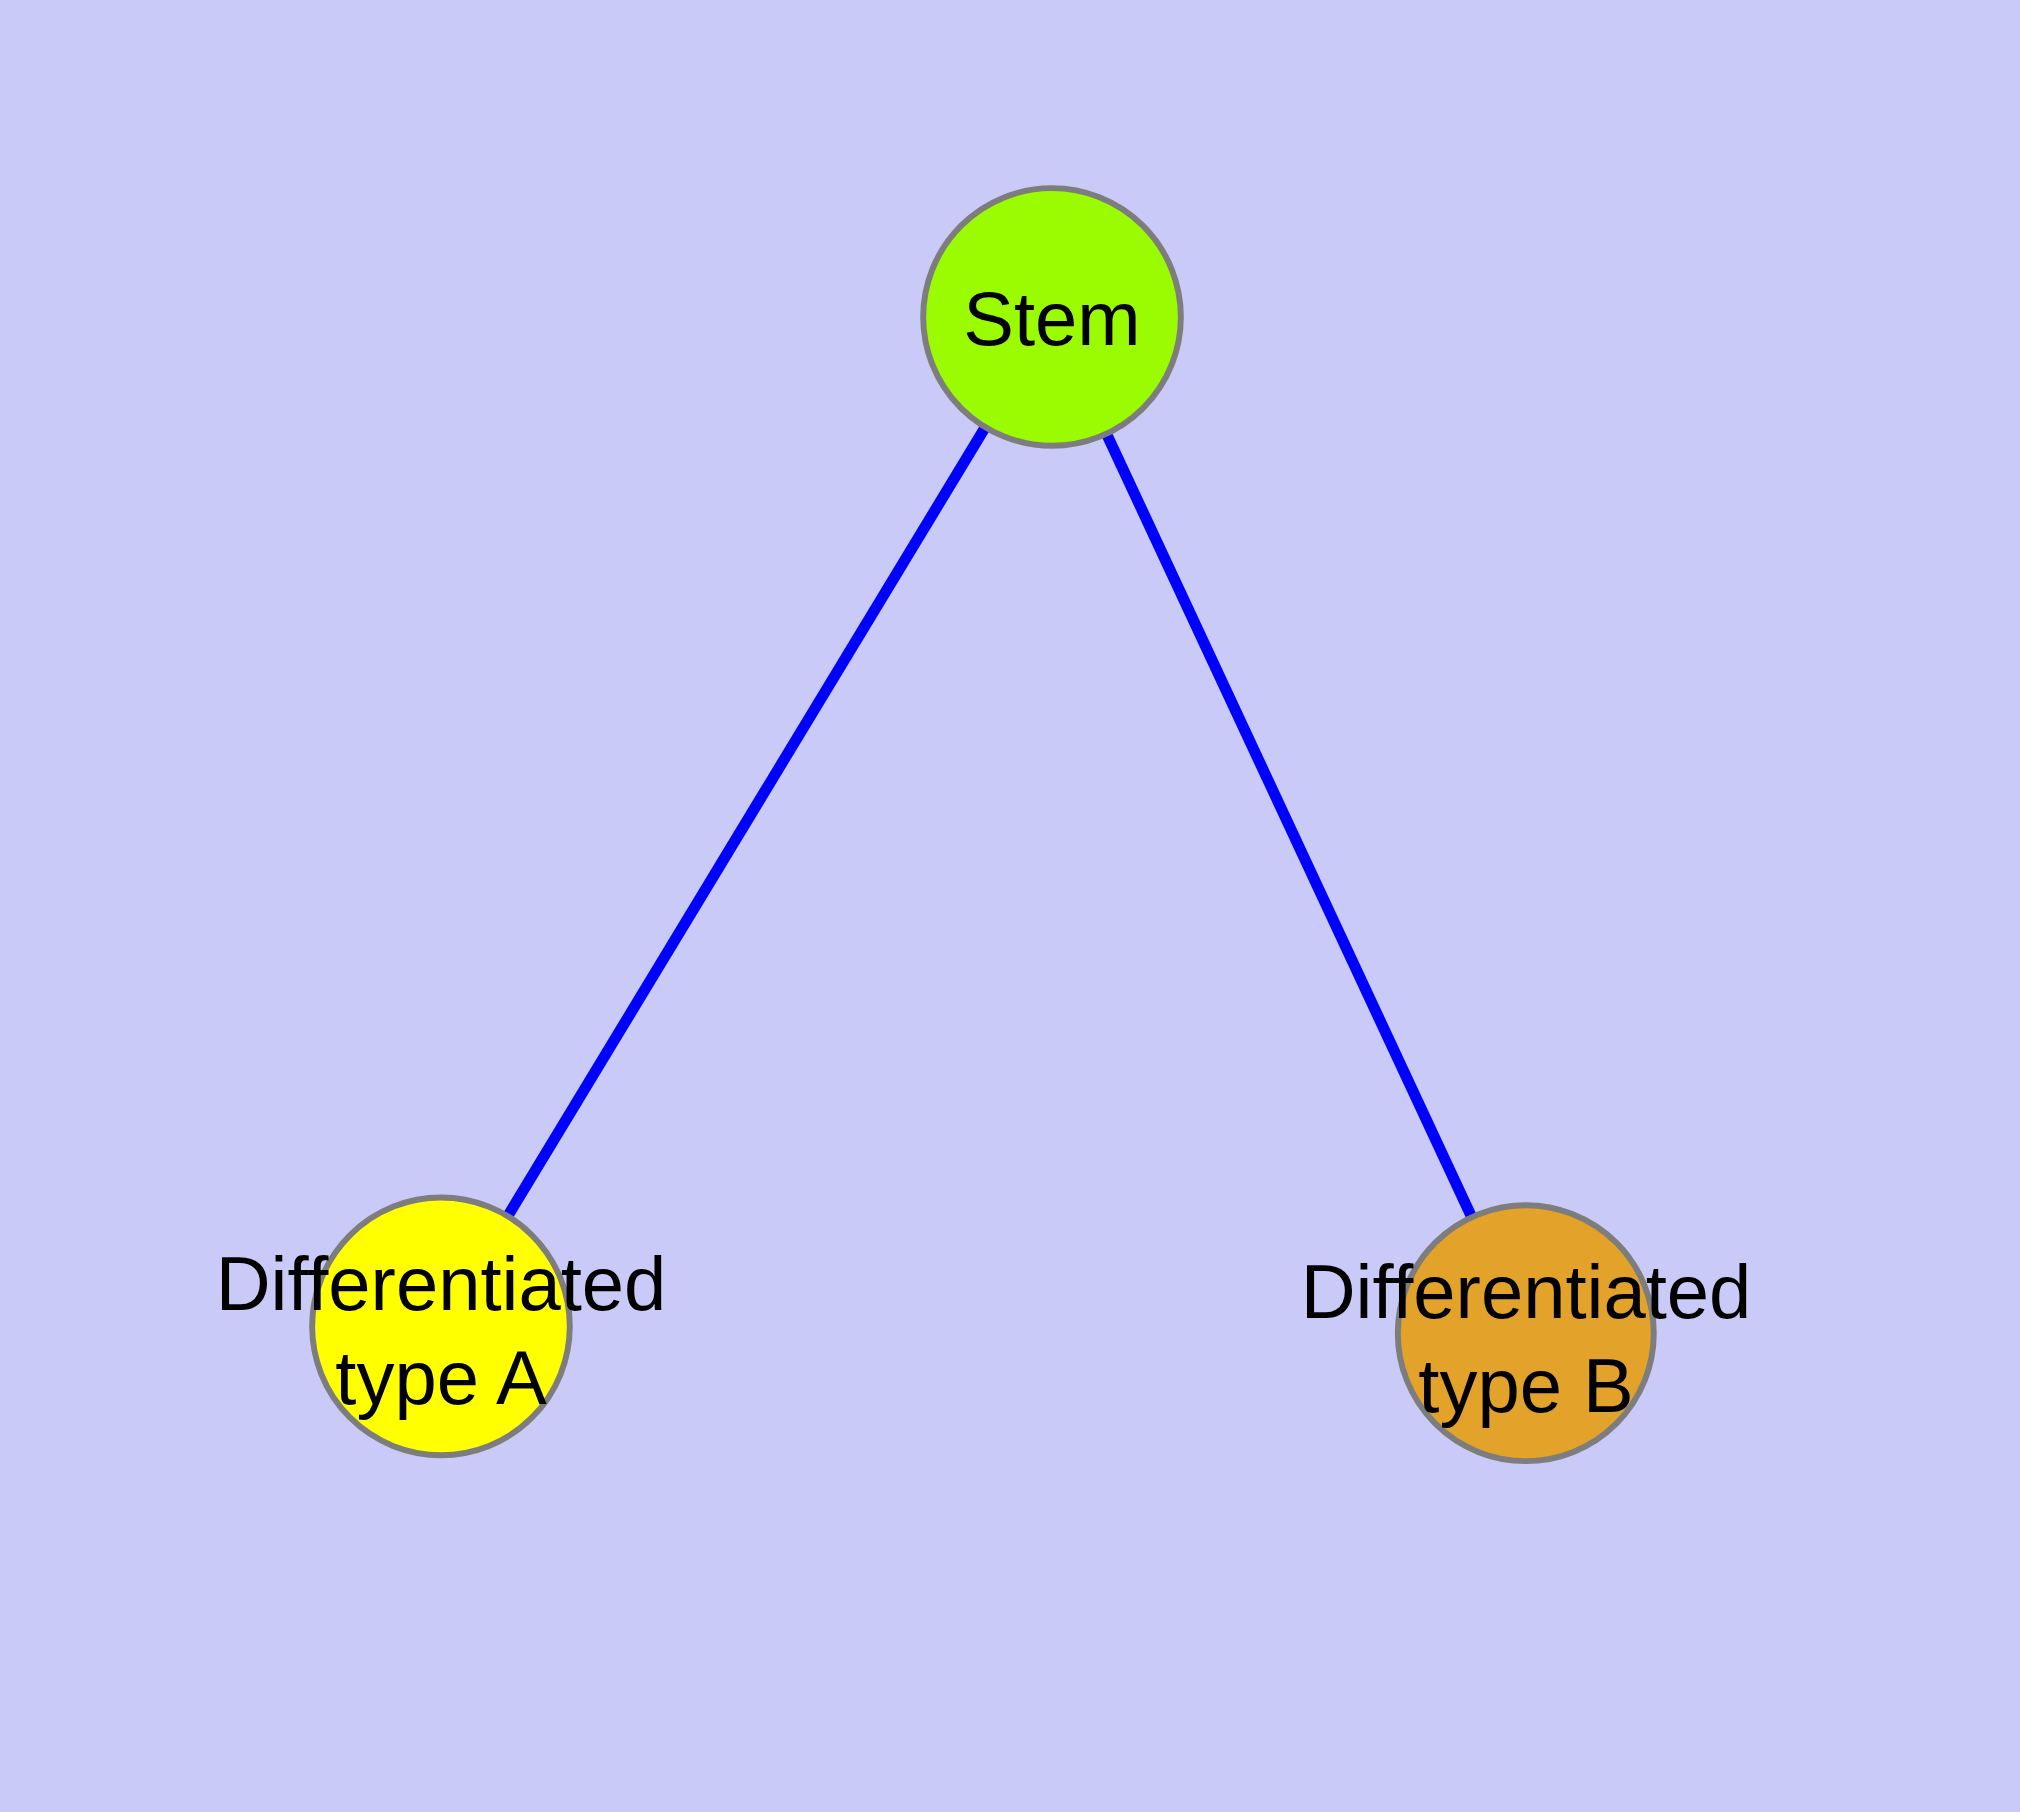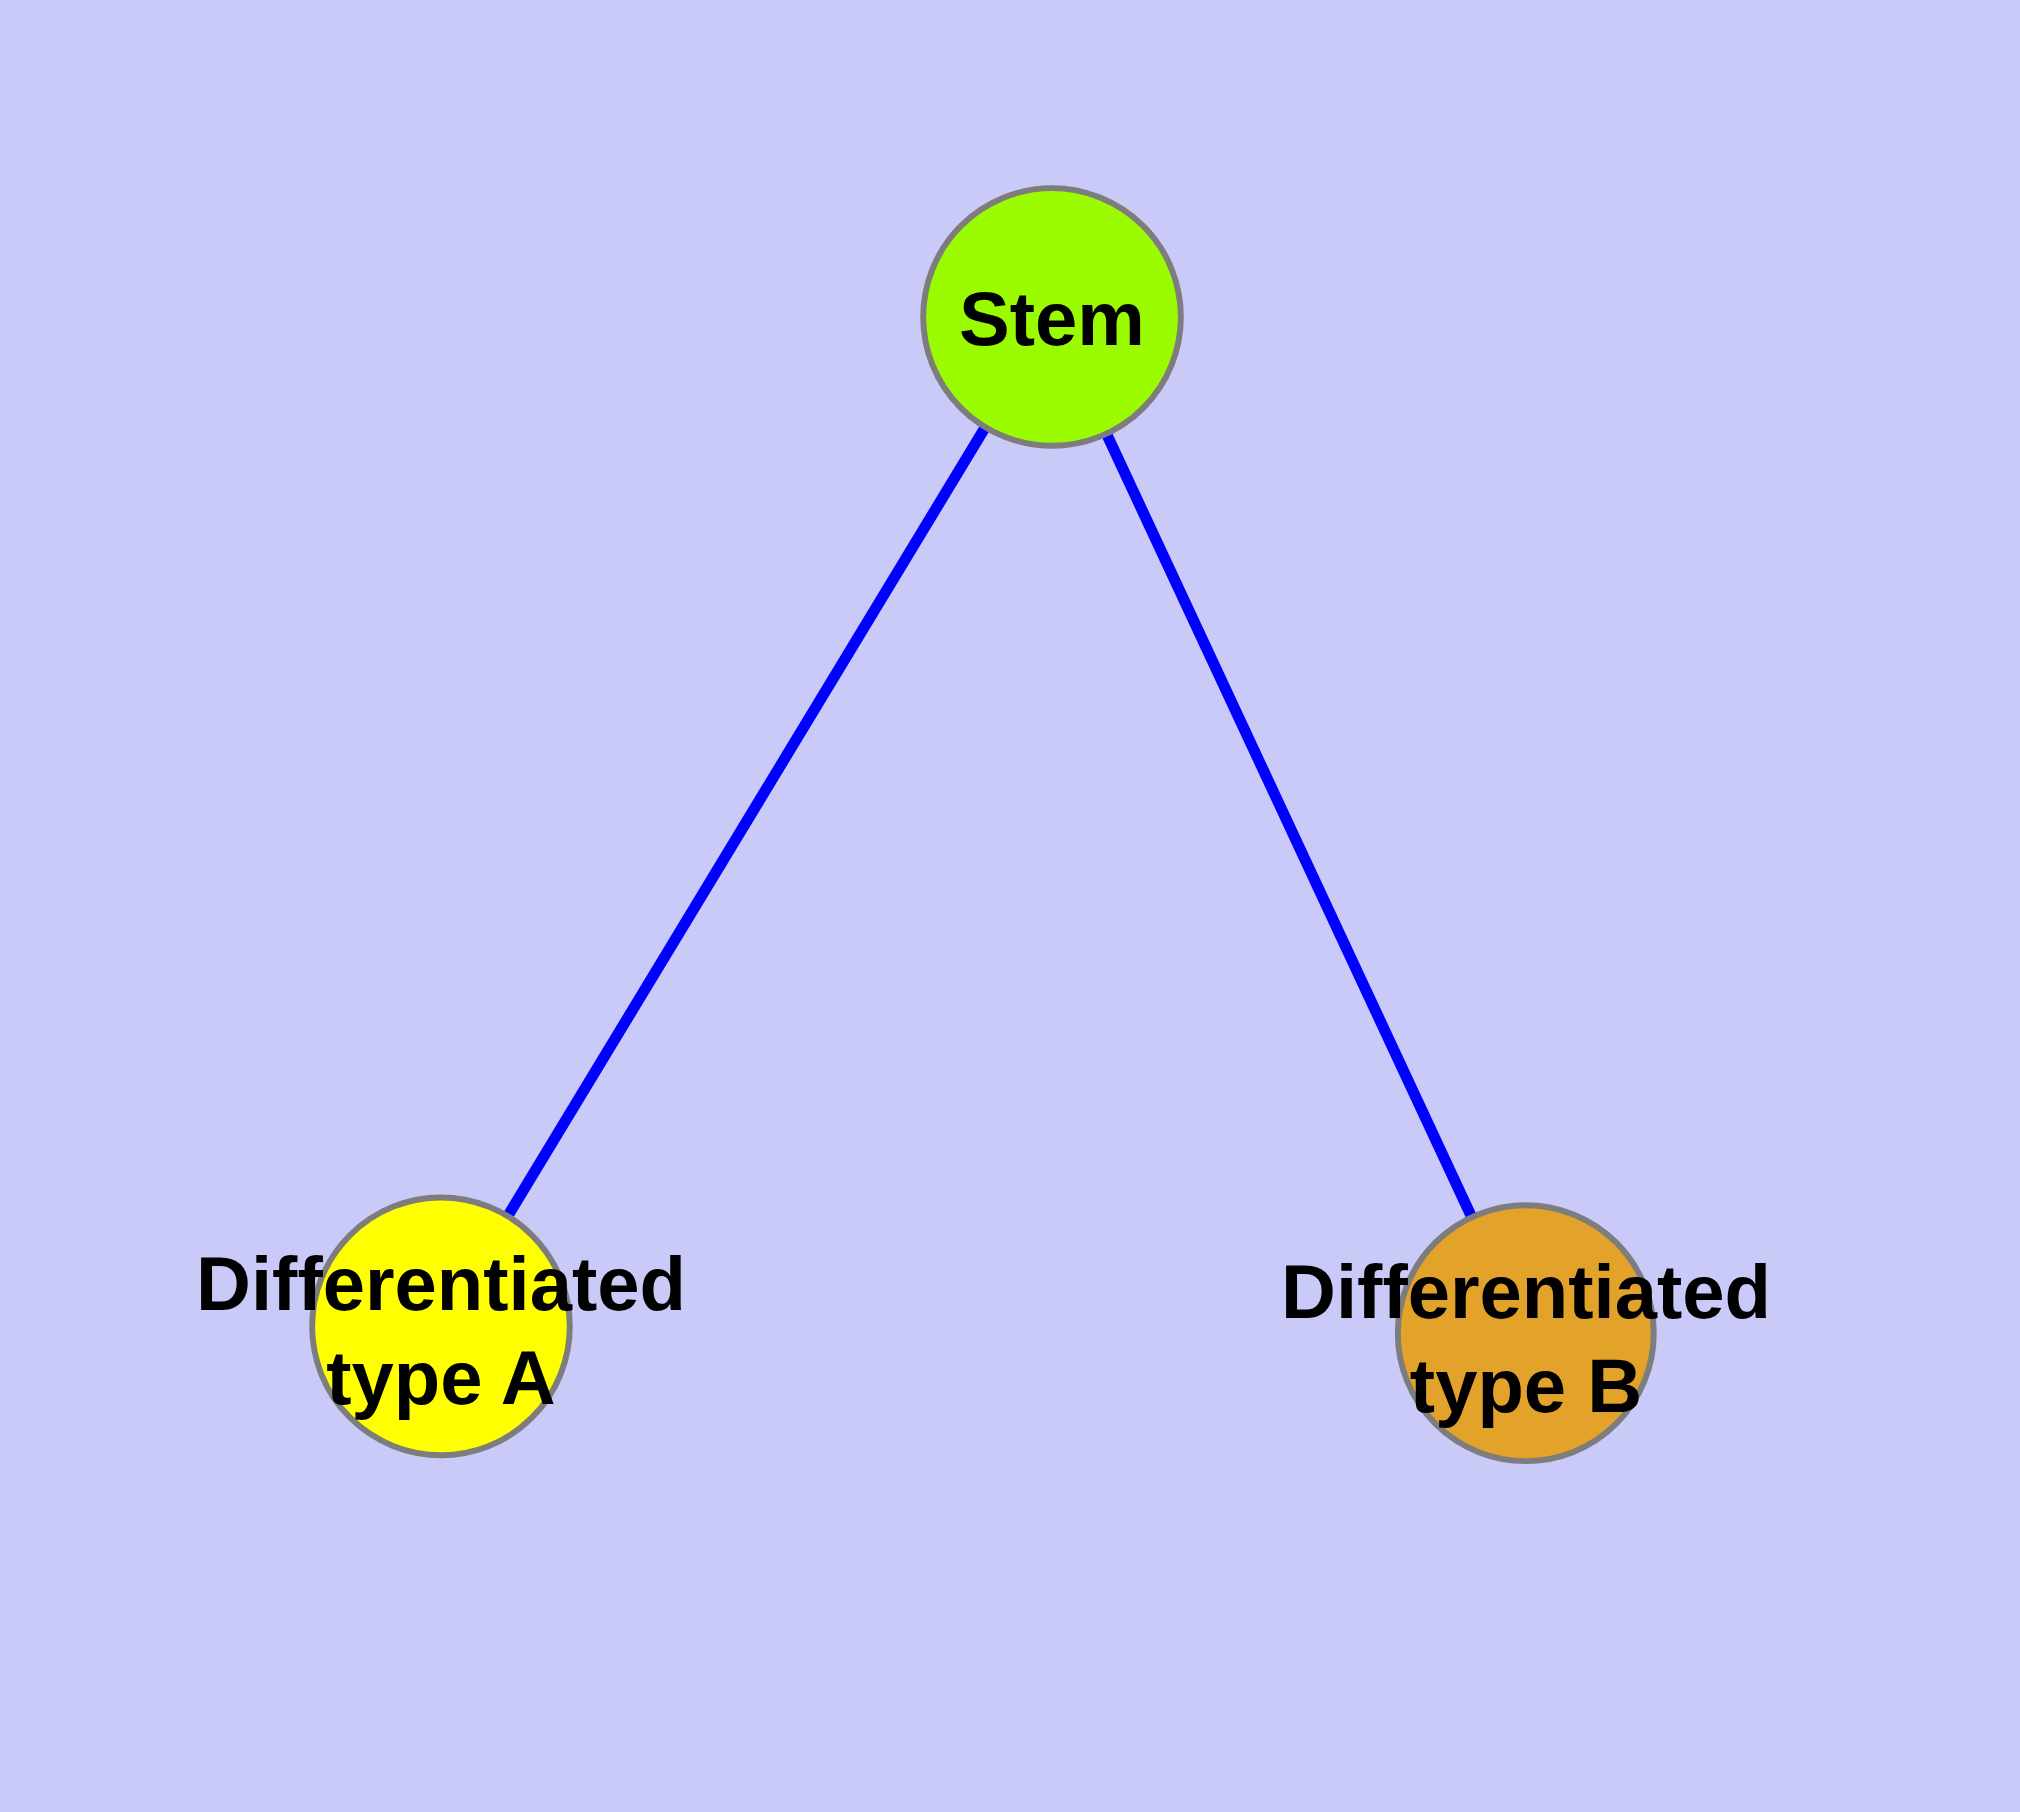--- a/index.html
+++ b/index.html
@@ -18,21 +18,21 @@
     position: absolute;
     left: 0;
     top: 0;
     display: block;
   }
   .node-label {
     position: absolute;
     transform: translate(-50%, -50%);
     width: 763px;
     text-align: center;
-    font-weight: bold;
+    font-weight: normal;
     font-size: 76px;
     line-height: 1.24;
     color: #000000;
     white-space: pre-line;
     pointer-events: none;
   }
 </style>
 </head>
 <body>
 

